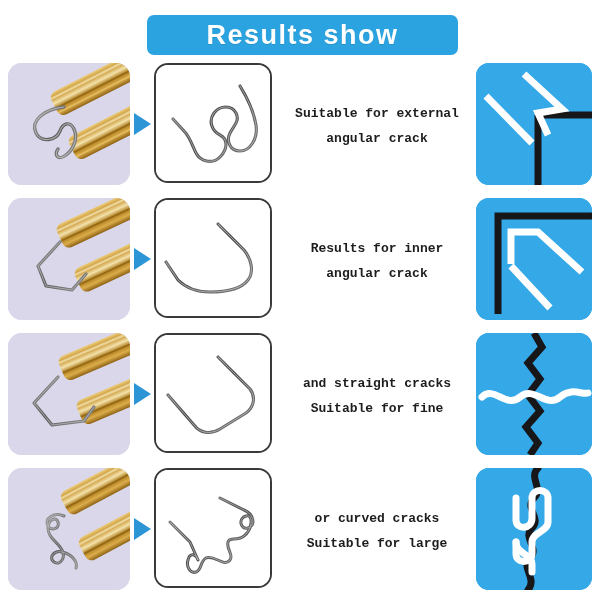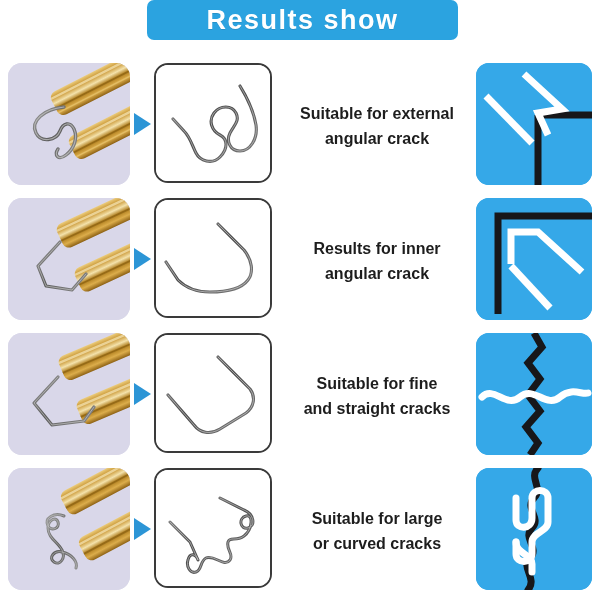--- a/index.html
+++ b/index.html
@@ -17,21 +17,21 @@
     position: relative;
     width: 600px;
     height: 600px;
     background: #ffffff;
   }
 
   
   .title-bar {
     position: absolute;
     left: 147px;
-    top: 0;
+    top: 15px;
     width: 311px;
     height: 40px;
     background: #2ba3e0;
     border-radius: 7px;
     display: flex;
     align-items: center;
     justify-content: center;
   }
   .title-text {
     color: #ffffff;
@@ -105,24 +105,24 @@
     width: 186px;
     height: 135px;
     display: flex;
     flex-direction: column;
     align-items: center;
     justify-content: center;
     text-align: center;
   }
   .caption-line {
     color: #1d1d1d;
-    font-size: 16px;
+    font-size: 13px;
     font-weight: bold;
     line-height: 25px;
-    font-family: Liberation Sans, sans-serif;
+    font-family: Liberation Mono, monospace;
     white-space: nowrap;
   }
 
   
   .crack-panel {
     position: absolute;
     left: 476px;
     top: 5px;
     width: 116px;
     height: 122px;
@@ -299,22 +299,22 @@
 
       <div class="staple-panel">
         <svg width="114" height="116" viewBox="0 0 114 116">
           <rect width="114" height="116" fill="#ffffff"></rect>
           <path d="M62 22 L94 54 C100 62 98 72 90 78 L64 94 C54 100 44 98 38 90 L12 60" fill="none" stroke="url(#wire1)" stroke-width="3.1" stroke-linecap="round" stroke-linejoin="round"></path>
           <path d="M62 22 L94 54 C100 62 98 72 90 78 L64 94 C54 100 44 98 38 90 L12 60" fill="none" stroke="#d6d6d6" stroke-width="0.9" stroke-linecap="round" opacity="0.7"></path>
         </svg>
       </div>
 
       <div class="caption">
+        <div class="caption-line">and straight cracks</div>
         <div class="caption-line">Suitable for fine</div>
-        <div class="caption-line">and straight cracks</div>
       </div>
 
       <div class="crack-panel">
         <svg width="116" height="122" viewBox="0 0 116 122">
           <rect width="116" height="122" fill="#35a8e8"></rect>
 
           <path d="M58 0 L66 14 L52 30 L64 46 L52 62 L64 78 L50 94 L62 110 L54 122" fill="none" stroke="#17171a" stroke-width="7" stroke-linejoin="miter"></path>
 
           <path d="M6 64 C18 52 30 76 44 64 C58 52 70 76 84 64 C96 54 106 62 112 60" fill="none" stroke="#ffffff" stroke-width="7" stroke-linecap="round"></path>
         </svg>
@@ -346,22 +346,22 @@
 
       <div class="staple-panel">
         <svg width="114" height="116" viewBox="0 0 114 116">
           <rect width="114" height="116" fill="#ffffff"></rect>
           <path d="M64 28 L88 40 C98 44 100 56 92 58 C84 60 82 48 90 46 C98 44 96 60 88 66 C80 72 74 66 72 72 C70 80 78 84 74 90 C68 98 58 84 50 88 C44 91 46 100 40 102 C34 104 30 96 32 90 C34 82 40 84 42 90 L34 72 L14 52" fill="none" stroke="url(#wire1)" stroke-width="3" stroke-linecap="round" stroke-linejoin="round"></path>
           <path d="M64 28 L88 40 C98 44 100 56 92 58 C84 60 82 48 90 46 C98 44 96 60 88 66 C80 72 74 66 72 72 C70 80 78 84 74 90 C68 98 58 84 50 88 C44 91 46 100 40 102 C34 104 30 96 32 90 C34 82 40 84 42 90 L34 72 L14 52" fill="none" stroke="#d6d6d6" stroke-width="0.85" stroke-linecap="round" opacity="0.7"></path>
         </svg>
       </div>
 
       <div class="caption">
+        <div class="caption-line">or curved cracks</div>
         <div class="caption-line">Suitable for large</div>
-        <div class="caption-line">or curved cracks</div>
       </div>
 
       <div class="crack-panel">
         <svg width="116" height="122" viewBox="0 0 116 122">
           <rect width="116" height="122" fill="#35a8e8"></rect>
 
           <path d="M62 0 C52 10 68 20 58 30 C48 40 66 50 56 60 C46 70 64 80 54 90 C44 100 62 110 52 122" fill="none" stroke="#17171a" stroke-width="7" stroke-linecap="round"></path>
 
           <path d="M40 30 L40 52 C40 62 56 62 56 50 L56 30 C56 20 72 20 72 30 L72 54 C72 64 56 64 56 74 L56 86 C56 96 40 96 40 86 L40 74" fill="none" stroke="#ffffff" stroke-width="7" stroke-linecap="round" stroke-linejoin="round"></path>
           <path d="M40 74 C40 86 56 86 56 96 L56 104" fill="none" stroke="#ffffff" stroke-width="7" stroke-linecap="round" stroke-linejoin="round"></path>

